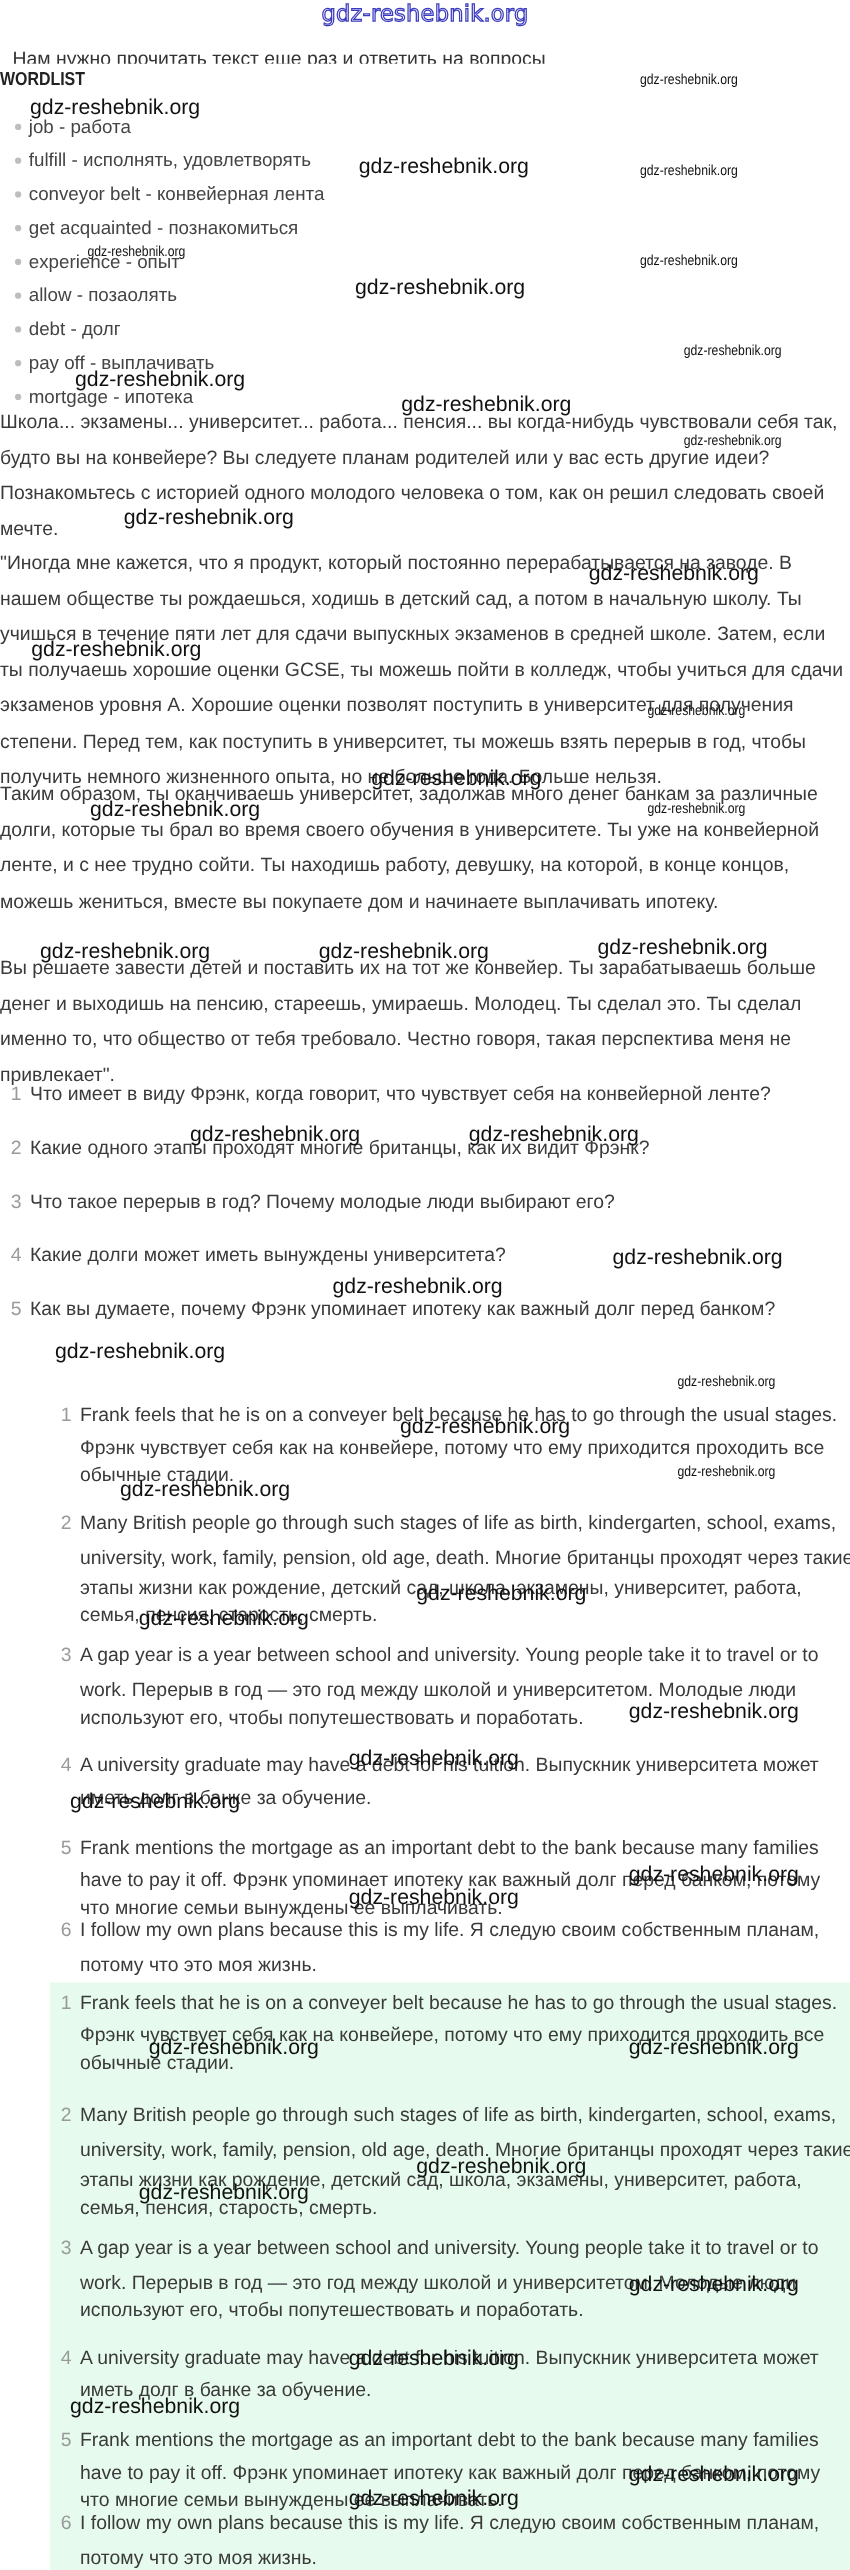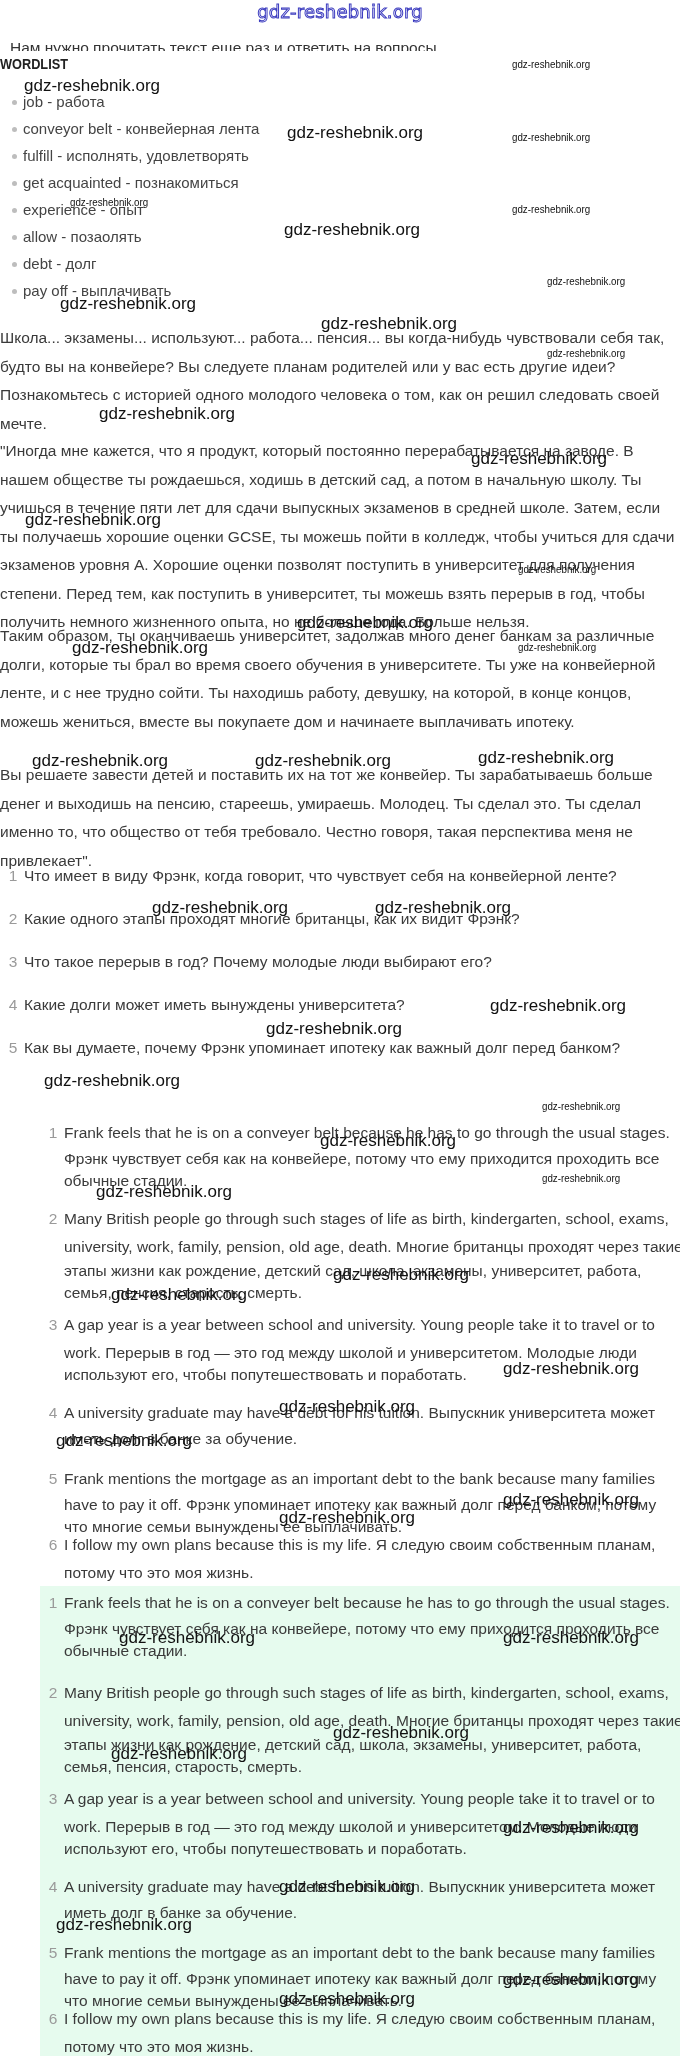--- a/index.html
+++ b/index.html
@@ -35,30 +35,31 @@
 <div class="site-header">
   <a class="site-logo">gdz-reshebnik.org</a>
 </div>
 
 <div class="intro">Нам нужно прочитать текст еще раз и ответить на вопросы</div>
 
 <div class="wl-title">WORDLIST</div>
 
 <ul class="wordlist">
   <li><span class="bullet"></span><span>job - работа</span></li>
+  <li><span class="bullet"></span><span>fulfill - исполнять, удовлетворять</span></li>
   <li><span class="bullet"></span><span>conveyor belt - конвейерная лента</span></li>
-  <li><span class="bullet"></span><span>fulfill - исполнять, удовлетворять</span></li>
   <li><span class="bullet"></span><span>get acquainted - познакомиться</span></li>
   <li><span class="bullet"></span><span>experience - опыт</span></li>
   <li><span class="bullet"></span><span>allow - позаолять</span></li>
   <li><span class="bullet"></span><span>debt - долг</span></li>
   <li><span class="bullet"></span><span>pay off - выплачивать</span></li>
+  <li><span class="bullet"></span><span>mortgage - ипотека</span></li>
 </ul>
 
-<p class="para" style="top:324px;margin:0;">Школа... экзамены... используют... работа... пенсия... вы когда-нибудь чувствовали себя так, будто вы на конвейере? Вы следуете планам родителей или у вас есть другие идеи? Познакомьтесь с историей одного молодого человека о том, как он решил следовать своей мечте.</p>
+<p class="para" style="top:324px;margin:0;">Школа... экзамены... университет... работа... пенсия... вы когда-нибудь чувствовали себя так, будто вы на конвейере? Вы следуете планам родителей или у вас есть другие идеи? Познакомьтесь с историей одного молодого человека о том, как он решил следовать своей мечте.</p>
 <p class="para" style="top:437px;margin:0;">"Иногда мне кажется, что я продукт, который постоянно перерабатывается на заводе. В нашем обществе ты рождаешься, ходишь в детский сад, а потом в начальную школу. Ты учишься в течение пяти лет для сдачи выпускных экзаменов в средней школе. Затем, если ты получаешь хорошие оценки GCSE, ты можешь пойти в колледж, чтобы учиться для сдачи экзаменов уровня A. Хорошие оценки позволят поступить в университет для получения степени. Перед тем, как поступить в университет, ты можешь взять перерыв в год, чтобы получить немного жизненного опыта, но не больше года. Больше нельзя.</p>
 <p class="para" style="top:622px;margin:0;">Таким образом, ты оканчиваешь университет, задолжав много денег банкам за различные долги, которые ты брал во время своего обучения в университете. Ты уже на конвейерной ленте, и с нее трудно сойти. Ты находишь работу, девушку, на которой, в конце концов, можешь жениться, вместе вы покупаете дом и начинаете выплачивать ипотеку.</p>
 <p class="para" style="top:761px;margin:0;">Вы решаете завести детей и поставить их на тот же конвейер. Ты зарабатываешь больше денег и выходишь на пенсию, стареешь, умираешь. Молодец. Ты сделал это. Ты сделал именно то, что общество от тебя требовало. Честно говоря, такая перспектива меня не привлекает".</p>
 
 <div class="q-list">
   <div class="q-item"><span class="num">1</span><span>Что имеет в виду Фрэнк, когда говорит, что чувствует себя на конвейерной ленте?</span></div>
   <div class="q-item"><span class="num">2</span><span>Какие одного этапы проходят многие британцы, как их видит Фрэнк?</span></div>
   <div class="q-item"><span class="num">3</span><span>Что такое перерыв в год? Почему молодые люди выбирают его?</span></div>
   <div class="q-item"><span class="num">4</span><span>Какие долги может иметь вынуждены университета?</span></div>
   <div class="q-item"><span class="num">5</span><span>Как вы думаете, почему Фрэнк упоминает ипотеку как важный долг перед банком?</span></div>

